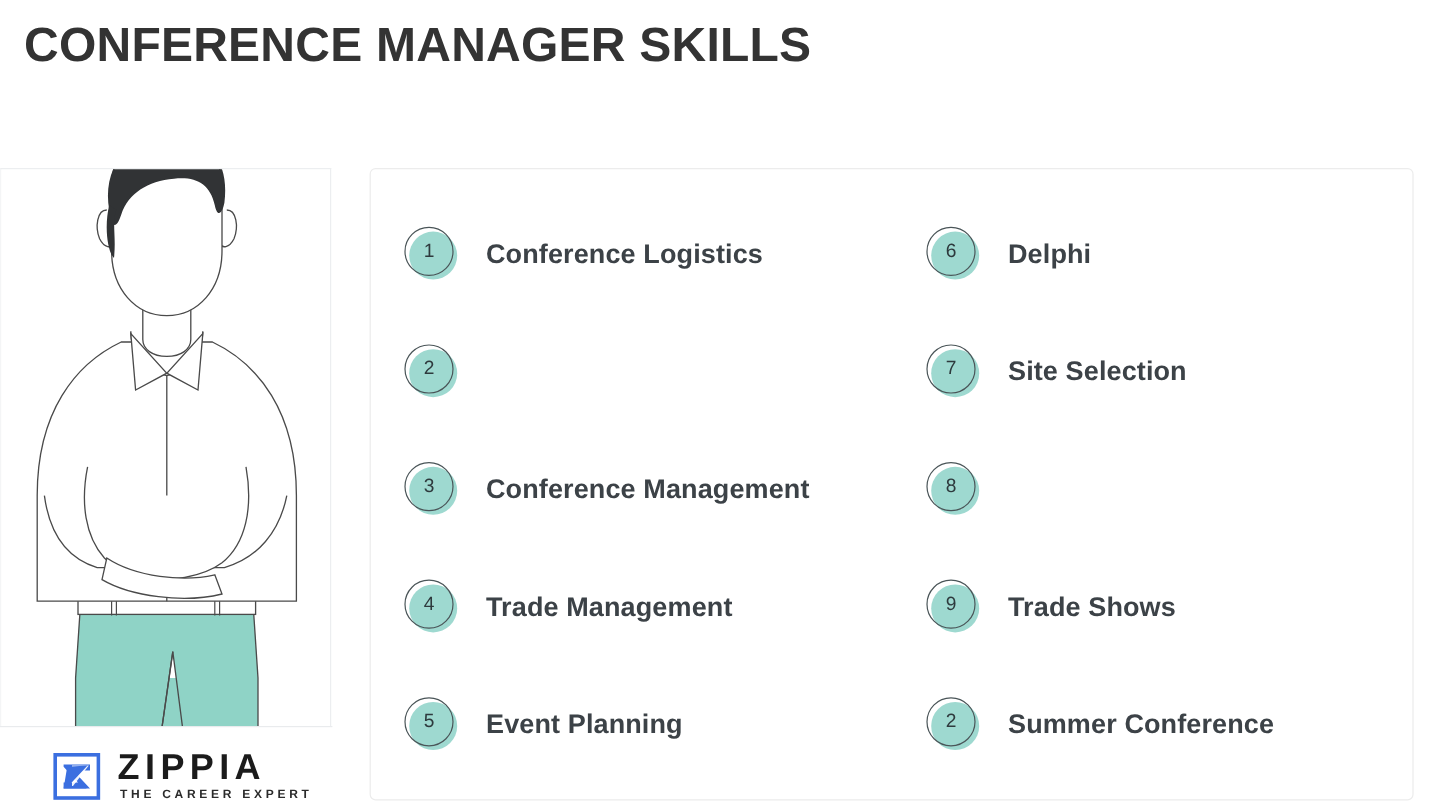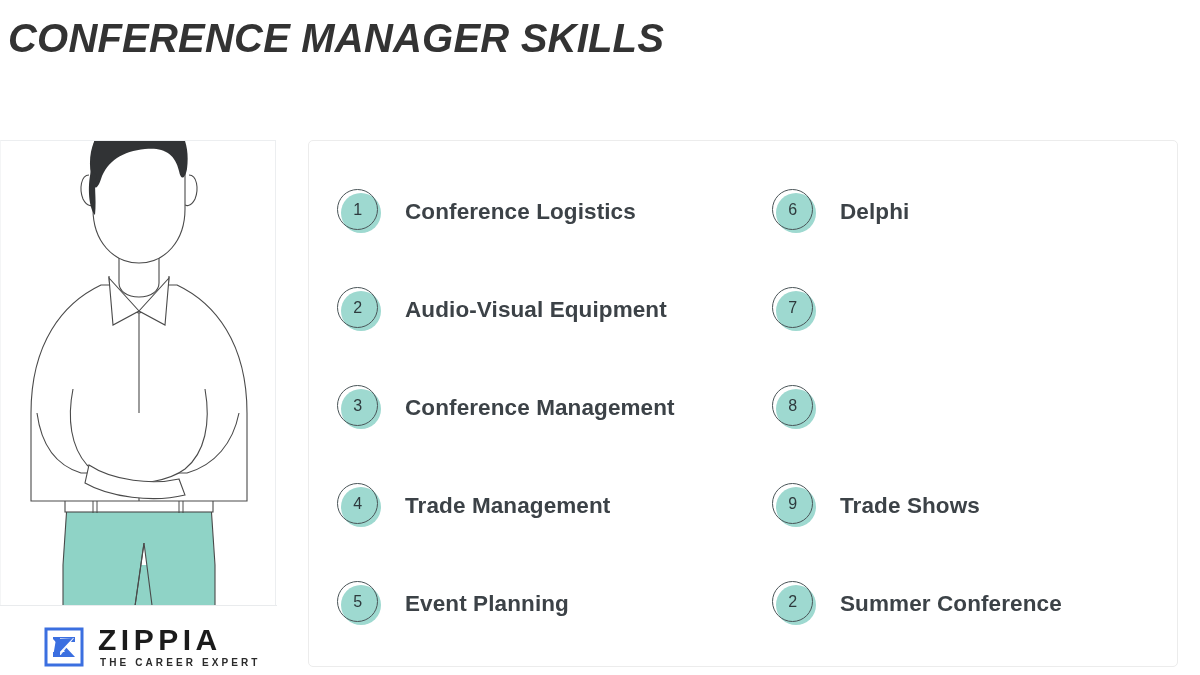--- a/index.html
+++ b/index.html
@@ -13,29 +13,28 @@
   .page {
     position: relative;
     width: 1200px;
     height: 675px;
     background: #ffffff;
   }
 
   
   .title {
     position: absolute;
-    left: 8px;
+    left: 20px;
     top: 14px;
     font-size: 40px;
     font-weight: 700;
     letter-spacing: 0.2px;
     color: #333333;
     line-height: 48px;
     white-space: nowrap;
-    font-style: italic;
   }
 
   
   .illus-panel {
     position: absolute;
     left: 0px;
     top: 140px;
     width: 276px;
     height: 535px;
     background: #ffffff;
@@ -220,21 +219,20 @@
           </span>
           <span class="skill-label">Conference Logistics</span>
         </div>
 
         <div class="skill-row" style="top:146px">
           <span class="badge">
             <span class="badge-fill"></span>
             <span class="badge-ring"></span>
             <span class="badge-num">2</span>
           </span>
-          <span class="skill-label">Audio-Visual Equipment</span>
         </div>
 
         <div class="skill-row" style="top:244px">
           <span class="badge">
             <span class="badge-fill"></span>
             <span class="badge-ring"></span>
             <span class="badge-num">3</span>
           </span>
           <span class="skill-label">Conference Management</span>
         </div>
@@ -269,20 +267,21 @@
           </span>
           <span class="skill-label">Delphi</span>
         </div>
 
         <div class="skill-row" style="top:146px">
           <span class="badge">
             <span class="badge-fill"></span>
             <span class="badge-ring"></span>
             <span class="badge-num">7</span>
           </span>
+          <span class="skill-label">Site Selection</span>
         </div>
 
         <div class="skill-row" style="top:244px">
           <span class="badge">
             <span class="badge-fill"></span>
             <span class="badge-ring"></span>
             <span class="badge-num">8</span>
           </span>
         </div>
 

